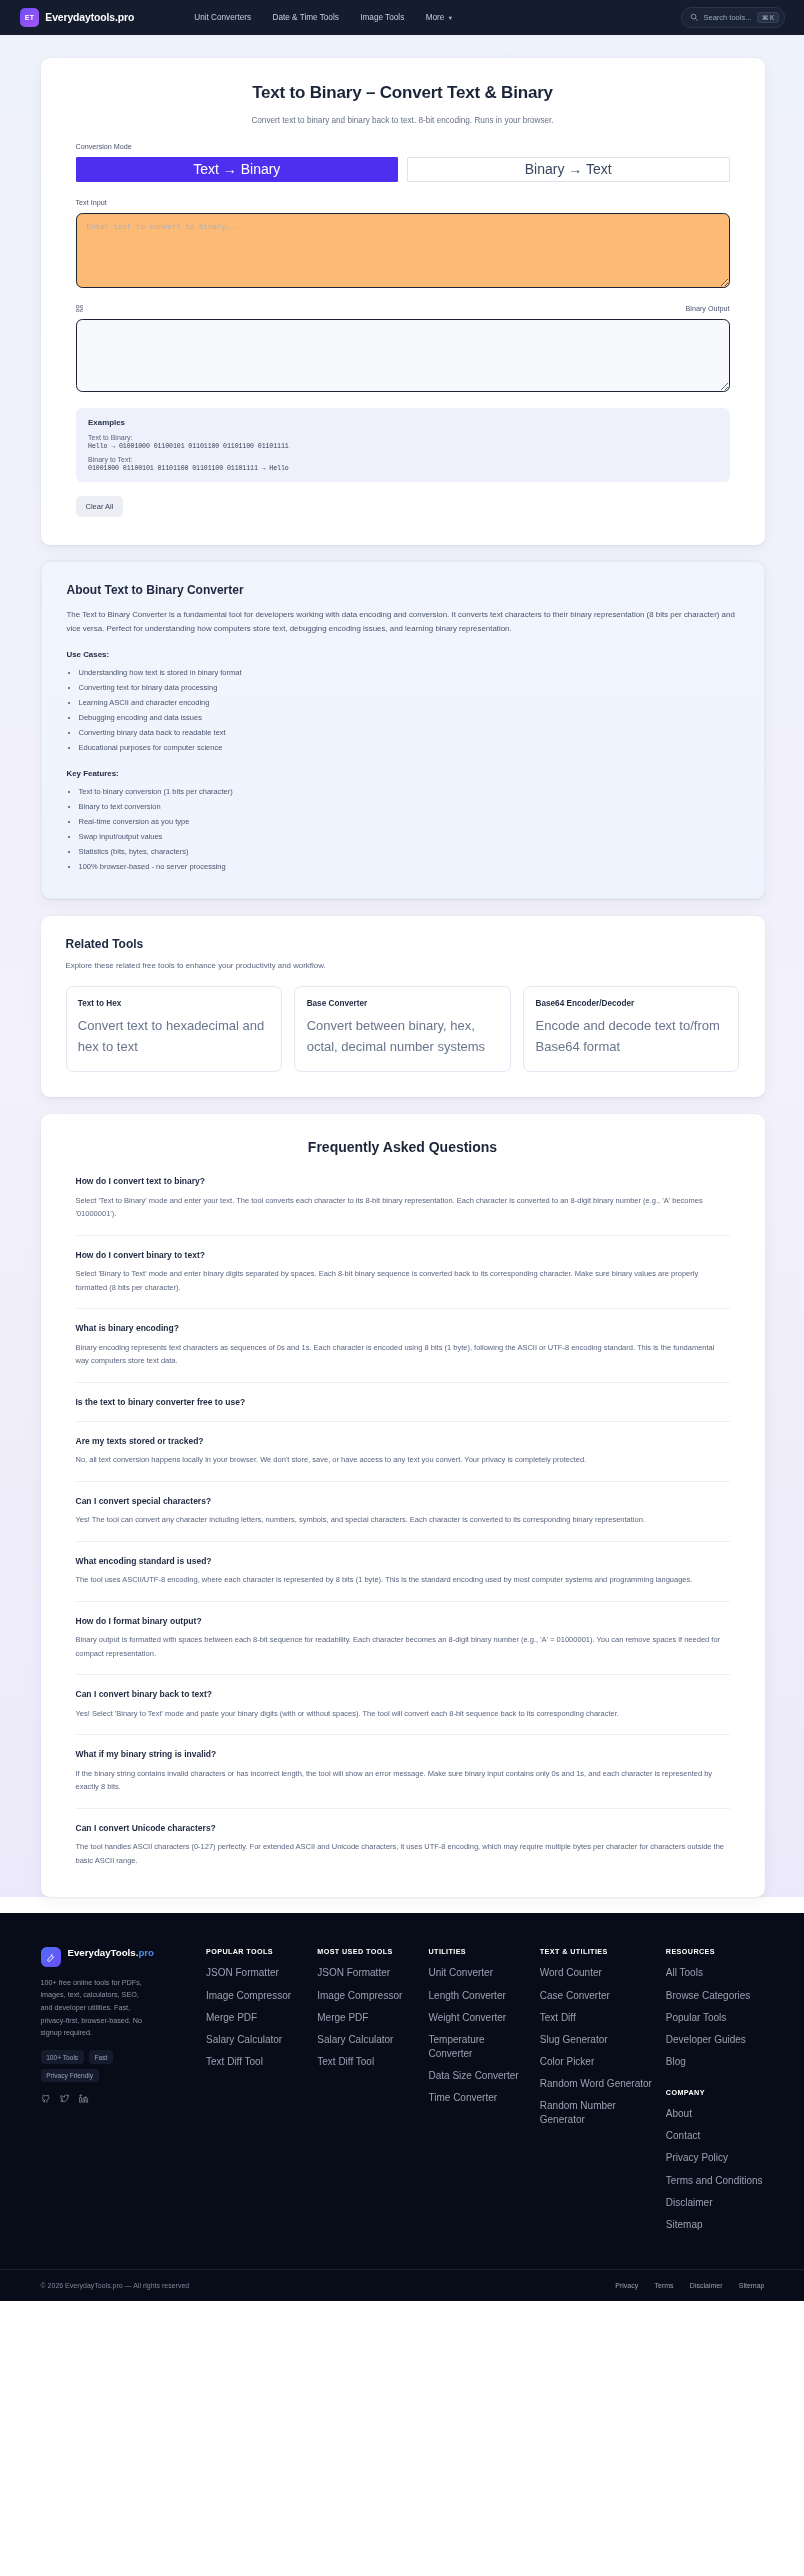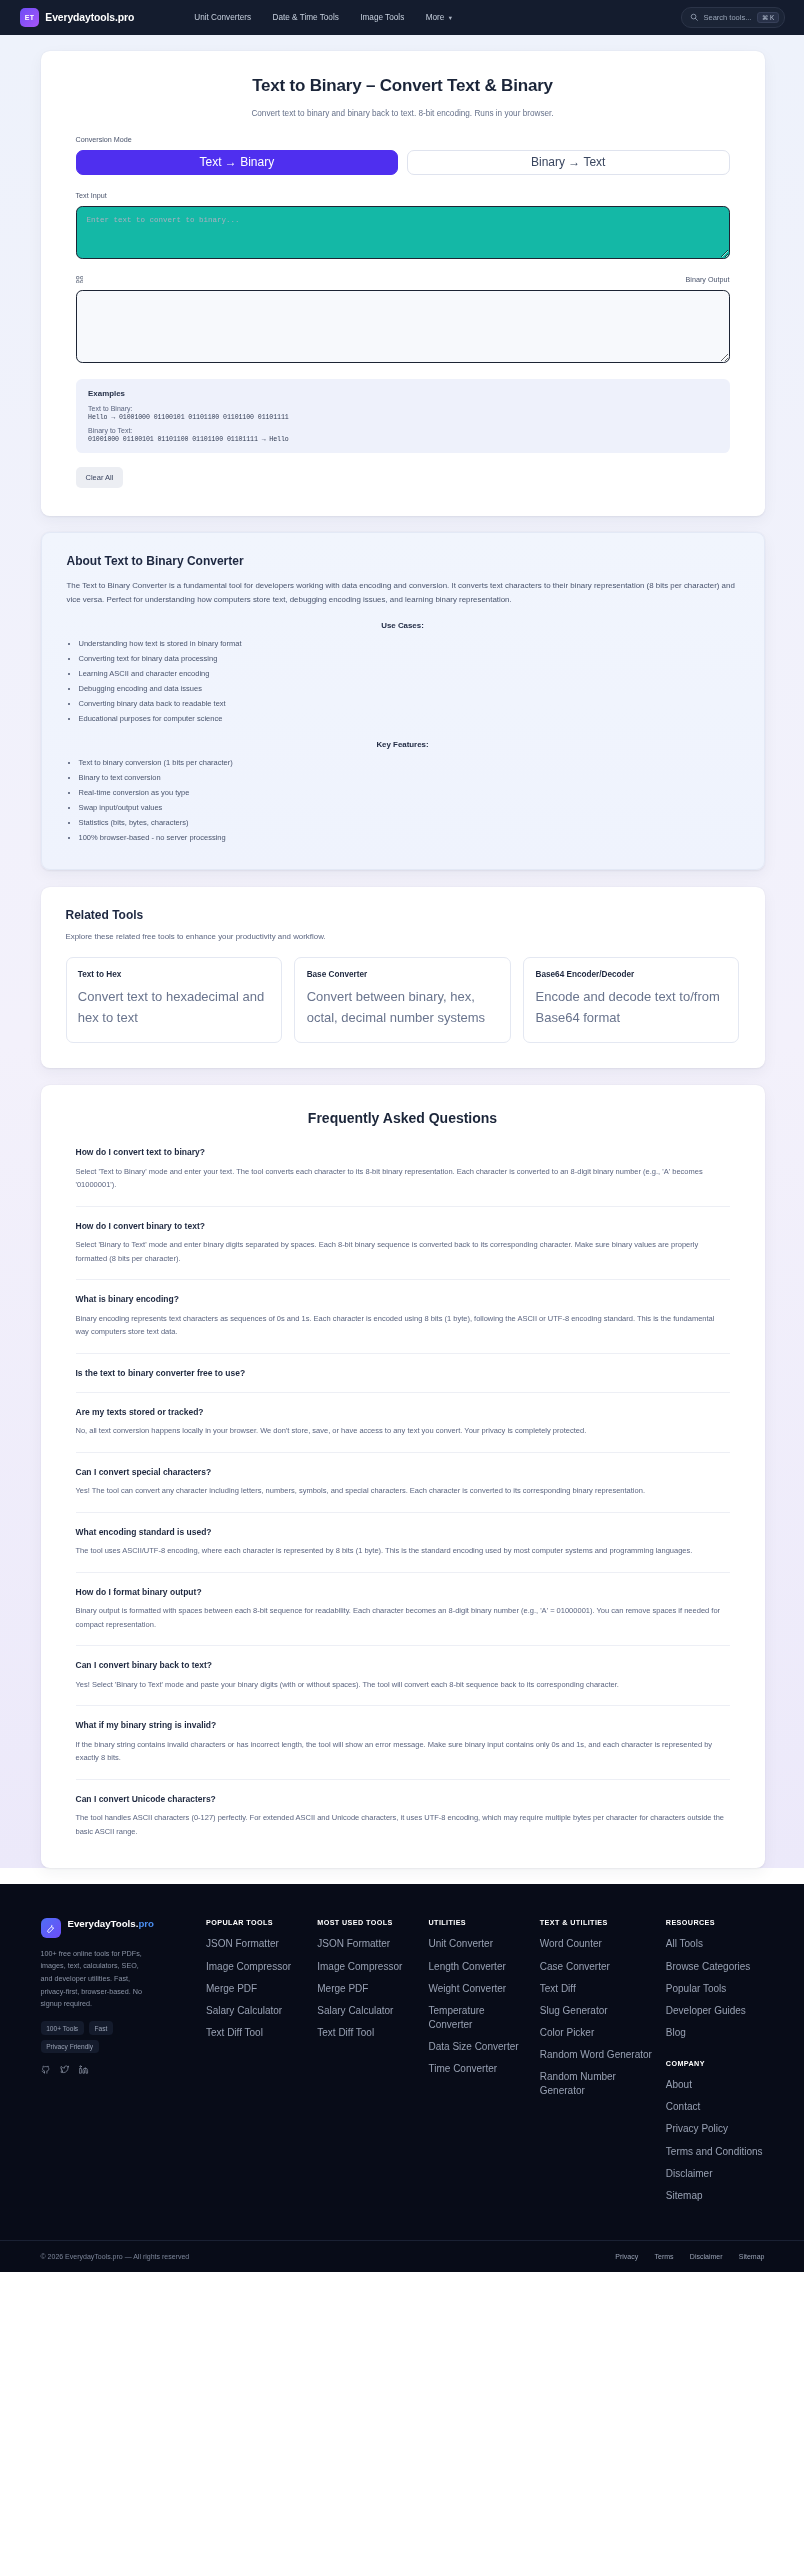--- a/index.html
+++ b/index.html
@@ -41,21 +41,21 @@
   }
   .search-glyph { width: 8.2px; height: 8.2px; display: block; }
   .search-ph { color: #9aa6b8; font-size: 7.5px; flex: 1; }
   .kbd {
     background: #283148; border: 0.6px solid #38415a; border-radius: 3.1px;
     color: #b9c3d4; font-size: 6.3px; padding: 1.3px 3.8px; white-space: nowrap;
   }
   
   .page {
     background: linear-gradient(180deg, #eef2fb 0%, #f3f1fb 55%, #ece9fa 100%);
-    padding: 16px 0 0;
+    padding: 23px 0 0;
   }
   .wrap { width: 724px; margin: 0 auto; }
   .card {
     background: #fff; border-radius: 8.8px;
     box-shadow: 0 0.6px 1.9px rgba(23,33,56,.07), 0 5px 15px rgba(23,33,56,.05);
     margin-bottom: 16.3px;
   }
   
   .tool-card { padding: 25px 35px 28px; }
   .tool-title {
@@ -63,33 +63,33 @@
     color: #1b2539; letter-spacing: -0.2px;
   }
   .tool-sub {
     margin-top: 12.6px; text-align: center; font-size: 8.2px; color: #66718a;
   }
   .field-label {
     font-size: 7.2px; color: #49536b; margin-bottom: 5.7px; font-weight: 500;
   }
   .mode-row { display: flex; gap: 8.8px; margin-top: 5px; }
   .mode-btn {
-    flex: 1; height: 25px; border-radius: 7px; font-size: 12px;
+    flex: 1; height: 25px; border-radius: 1px; font-size: 14px;
     display: flex; align-items: center; justify-content: center; cursor: pointer;
   }
   .mode-btn.active { background: #4f2fef; color: #fff; border: 0.6px solid #4f2fef; }
   .mode-btn.idle { background: #fff; color: #3a465f; border: 0.6px solid #dfe3ee; }
   .mode-block { margin-top: 17.6px; }
   .io-block { margin-top: 16.3px; }
   .ta {
     width: 100%; border: 0.6px solid #1c2434; border-radius: 6.3px;
     padding: 8.8px 10px; font-family: "Liberation Mono", monospace;
     font-size: 7.5px; color: #36405a; resize: vertical; display: block;
   }
-  .ta-input { height: 53px; background: #14b8a6; }
+  .ta-input { height: 75px; background: #fdba74; }
   .ta-input::placeholder { color: #a8b0c0; }
   .ta-output { height: 73px; background: #f7f9fc; }
   .label-with-icon { display: flex; align-items: center; gap: 4.4px; justify-content: space-between; }
   .binary-glyph { display: block; }
   
   .examples {
     margin-top: 16.3px; background: #eef1fb; border-radius: 6.3px; padding: 10px 12.6px;
   }
   .ex-title { font-size: 7.9px; font-weight: bold; color: #27324a; margin-bottom: 7px; }
   .ex-kind { font-size: 7px; color: #5a6party; color: #5a647e; margin-bottom: 1.9px; }
@@ -103,21 +103,21 @@
     padding: 5.7px 10px; font-size: 7.5px; color: #3b4560; cursor: pointer;
     font-family: "Liberation Sans", sans-serif;
   }
   
   .about-card {
     background: linear-gradient(180deg,#f1f5fd 0%, #eff3fd 100%);
     border: 0.6px solid #e3e9f6; padding: 21.4px 25px 24px;
   }
   .about-h { font-size: 12px; font-weight: bold; color: #1d2740; }
   .about-p { margin-top: 10.7px; font-size: 7.9px; line-height: 1.75; color: #4a556e; }
-  .sub-h { margin-top: 14px; font-size: 7.9px; font-weight: bold; color: #222c45; text-align: center; }
+  .sub-h { margin-top: 14px; font-size: 7.9px; font-weight: bold; color: #222c45; }
   .bullets { margin-top: 6.3px; padding-left: 12px; }
   .bullets li { font-size: 7.5px; color: #4a556e; line-height: 2.0; }
   
   .rel-card { padding: 21.4px 25px 25px; }
   .rel-h { font-size: 12px; font-weight: bold; color: #1d2740; }
   .rel-sub { margin-top: 10px; font-size: 7.9px; color: #5b melhores; color: #5b6580; }
   .rel-grid { margin-top: 16.3px; display: grid; grid-template-columns: repeat(3,1fr); gap: 12.6px; }
   .rel-item {
     border: 0.6px solid #e4e8f2; border-radius: 7px; padding: 11.3px 11.3px 14px;
     cursor: pointer; min-height: 65px;

